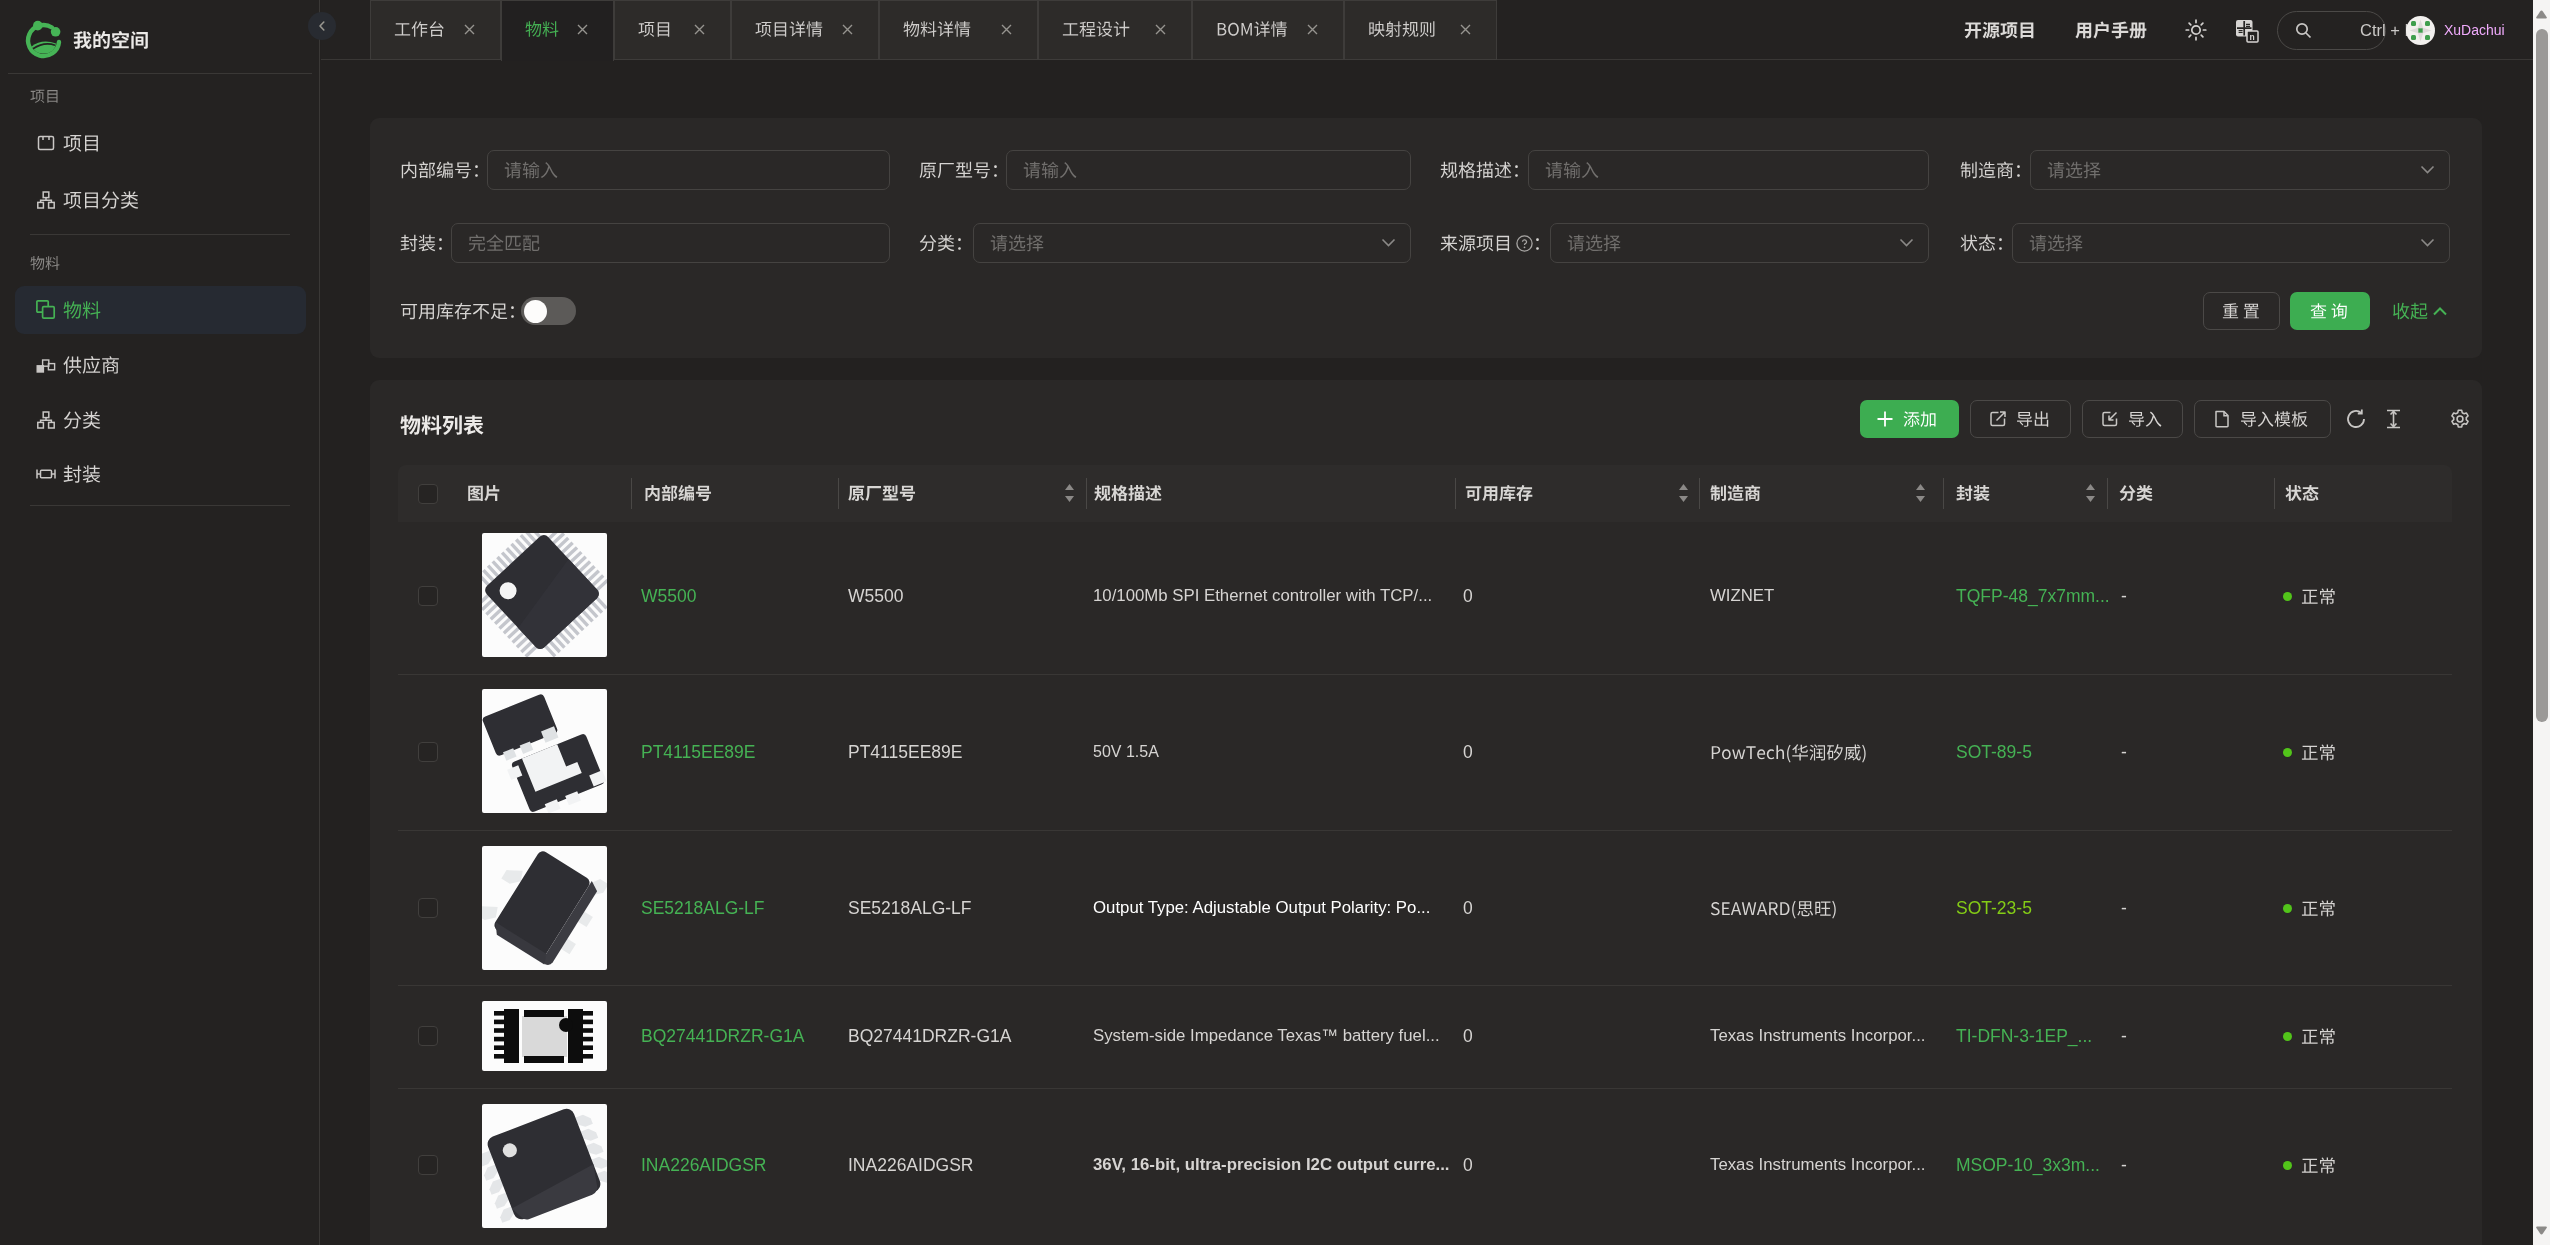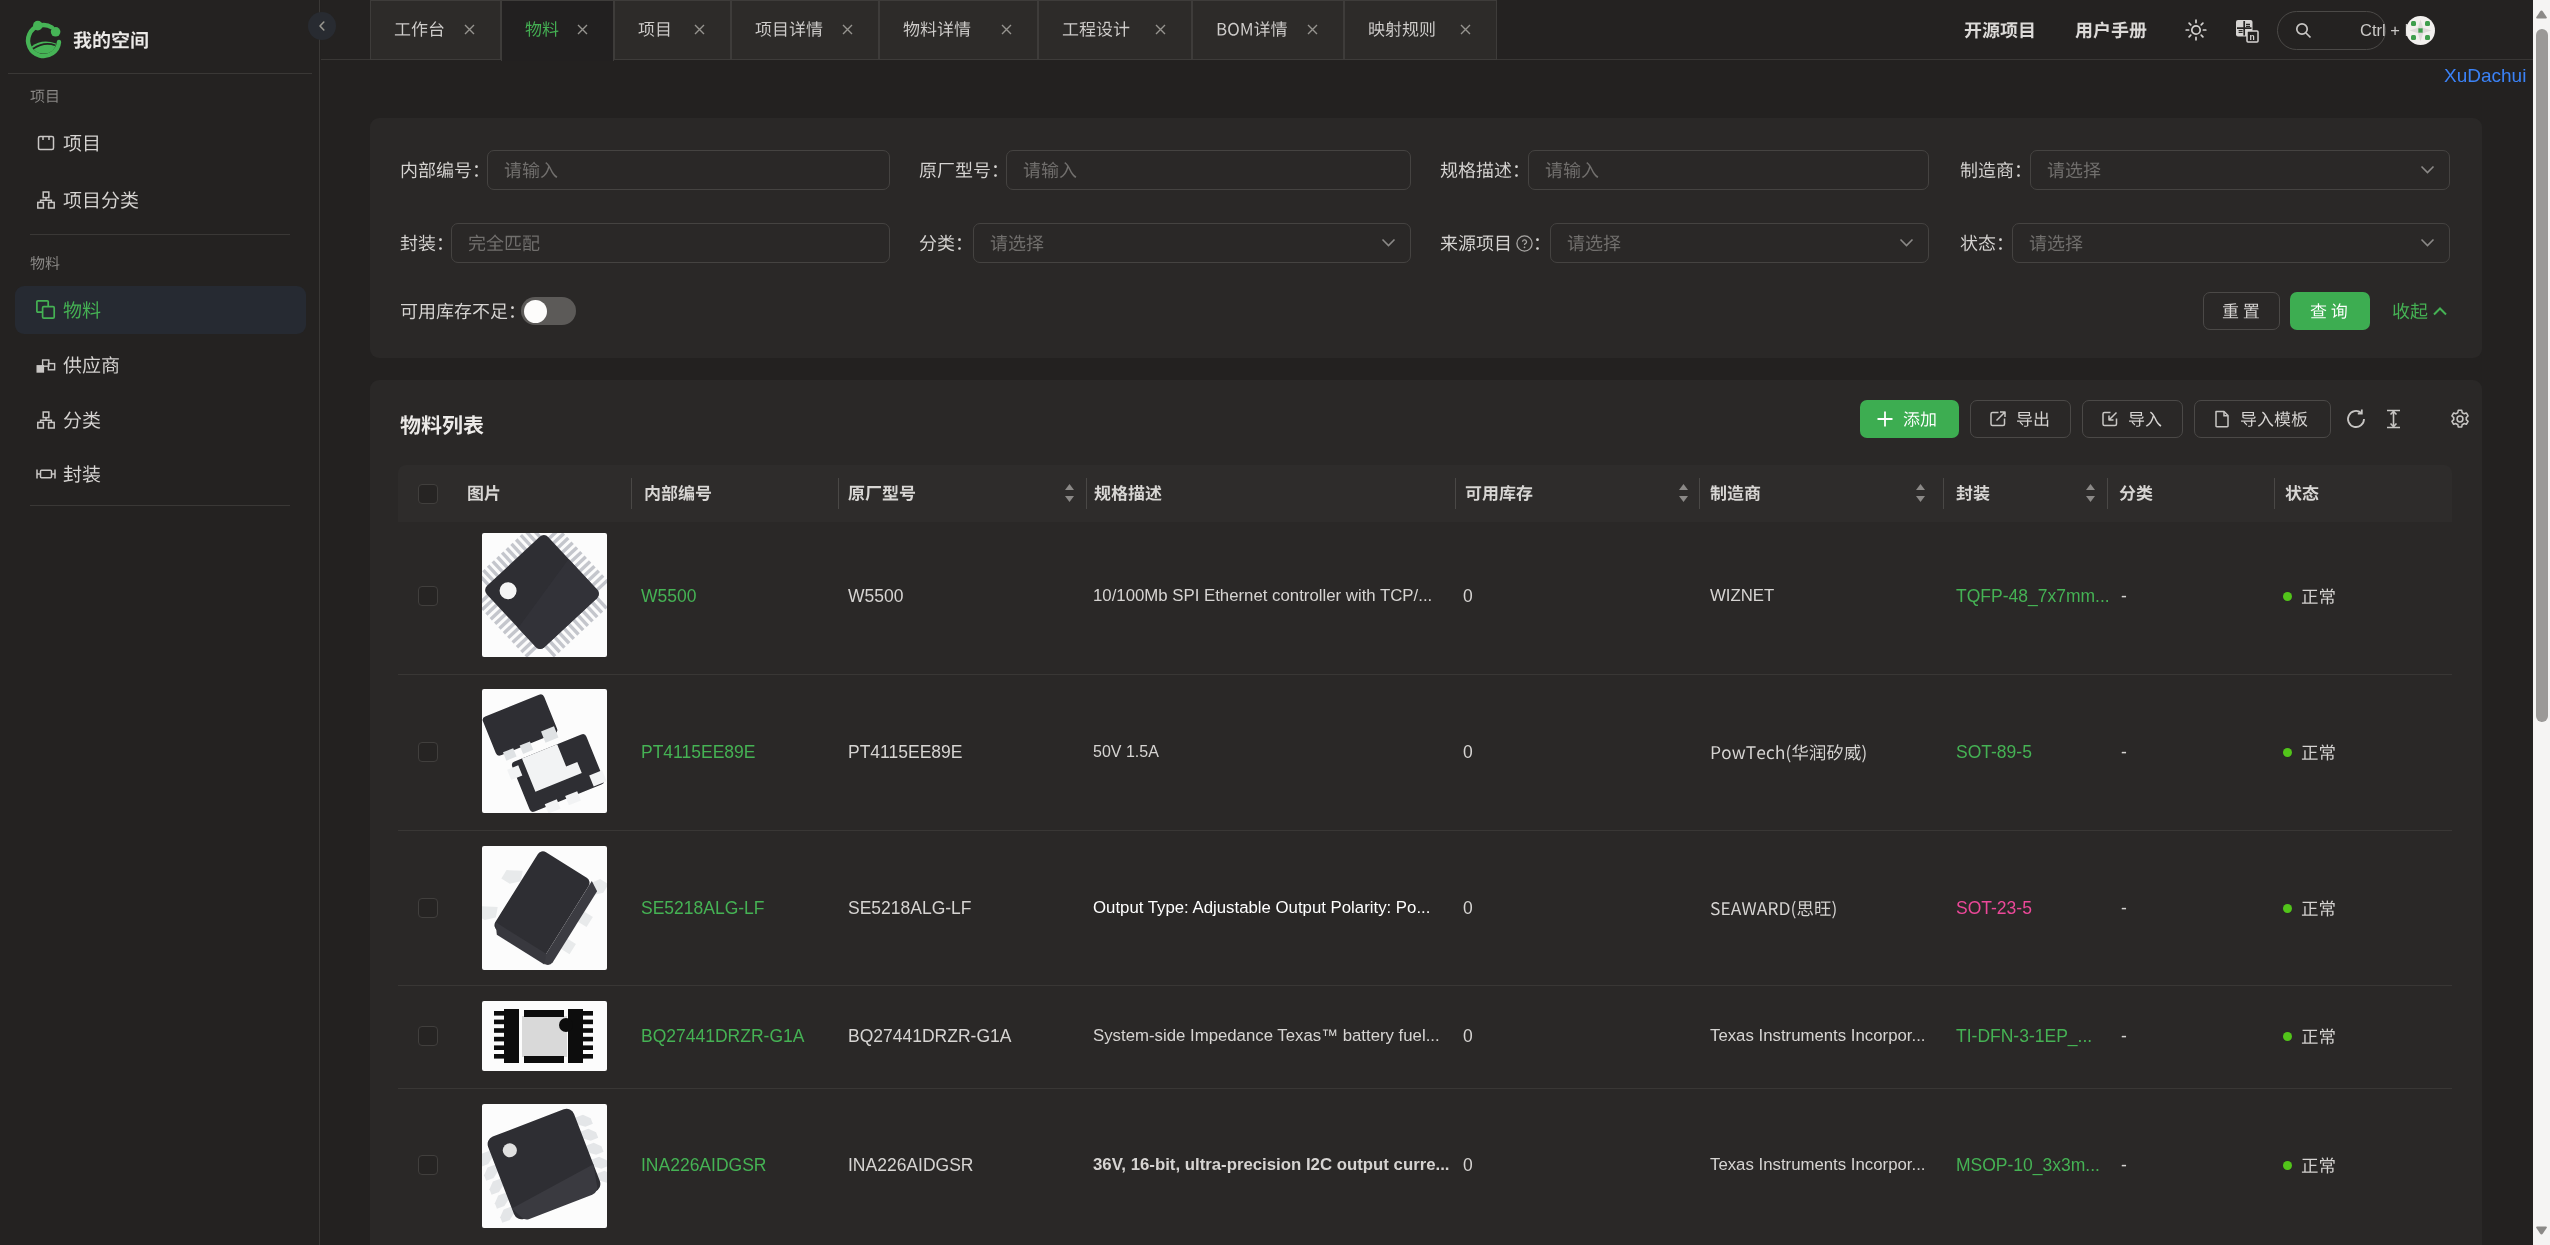--- a/index.html
+++ b/index.html
@@ -399,21 +399,21 @@
         <rect x="19" y="19" width="5" height="5" rx="1.5"></rect>
       </g>
       <g fill="#dddbd9">
         <path d="M14.5 3.5 l3.4 11 -3.4 -2.2 -3.4 2.2z"></path>
         <path d="M14.5 25.5 l3.4 -11 -3.4 2.2 -3.4 -2.2z"></path>
         <path d="M3.5 14.5 l11 -3.4 -2.2 3.4 2.2 3.4z"></path>
         <path d="M25.5 14.5 l-11 -3.4 2.2 3.4 -2.2 3.4z"></path>
       </g>
       <rect x="12.3" y="12.3" width="4.4" height="4.4" fill="#3f9e4d"></rect>
     </svg>
-    <div style="position:absolute;left:2444.0px;top:15.8px;font-size:19px;color:#3b82f6;font-weight:400;white-space:pre;line-height:28.5px;margin-top:46px;">XuDachui</div>
+    <div style="position:absolute;left:2444.0px;top:15.8px;font-size:14px;color:#f0abfc;font-weight:400;white-space:pre;line-height:28.5px;">XuDachui</div>
     <div style="position:absolute;left:370px;top:118px;width:2112px;height:240px;background:#2a2827;border-radius:9px;"></div>
     <svg style="position:absolute;left:400.0px;top:152.0px;overflow:visible" width="90" height="36">
       <g fill="#d6d4d2" transform="translate(0,24.8) scale(0.01800,-0.01800)">
         <use href="#g38" x="0"></use>
         <use href="#g39" x="1000"></use>
         <use href="#g40" x="2000"></use>
         <use href="#g41" x="3000"></use>
         <use href="#g42" x="4000"></use>
       </g>
     </svg>
@@ -904,21 +904,21 @@
         <use href="#g130" x="1793"></use>
         <use href="#g129" x="2671"></use>
         <use href="#g131" x="3279"></use>
         <use href="#g132" x="3914"></use>
         <use href="#g121" x="4602"></use>
         <use href="#g133" x="4940"></use>
         <use href="#g134" x="5940"></use>
         <use href="#g126" x="6940"></use>
       </g>
     </svg>
-    <div style="position:absolute;left:1956.0px;top:894.9px;font-size:17.5px;color:#ec4899;font-weight:400;white-space:pre;line-height:26.25px;">SOT-23-5</div>
+    <div style="position:absolute;left:1956.0px;top:894.9px;font-size:17.5px;color:#84cc16;font-weight:400;white-space:pre;line-height:26.25px;">SOT-23-5</div>
     <div style="position:absolute;left:2121.0px;top:894.9px;font-size:17.5px;color:#d6d4d2;font-weight:400;white-space:pre;line-height:26.25px;">-</div>
     <div style="position:absolute;left:2283px;top:904px;width:9px;height:9px;border-radius:50%;background:#52c41a;"></div>
     <svg style="position:absolute;left:2301.0px;top:890.5px;overflow:visible" width="35" height="35">
       <g fill="#d6d4d2" transform="translate(0,24.1) scale(0.01750,-0.01750)">
         <use href="#g112" x="0"></use>
         <use href="#g113" x="1000"></use>
       </g>
     </svg>
     <div style="position:absolute;left:418px;top:1026px;width:20px;height:20px;background:#262423;border:1px solid #413f3d;border-radius:4px;"></div>
     <div style="position:absolute;left:482px;top:1001px;width:125px;height:70px;background:#fcfcfc;border-radius:2px;overflow:hidden"><svg width="125" height="70" viewBox="0 0 125 70">

